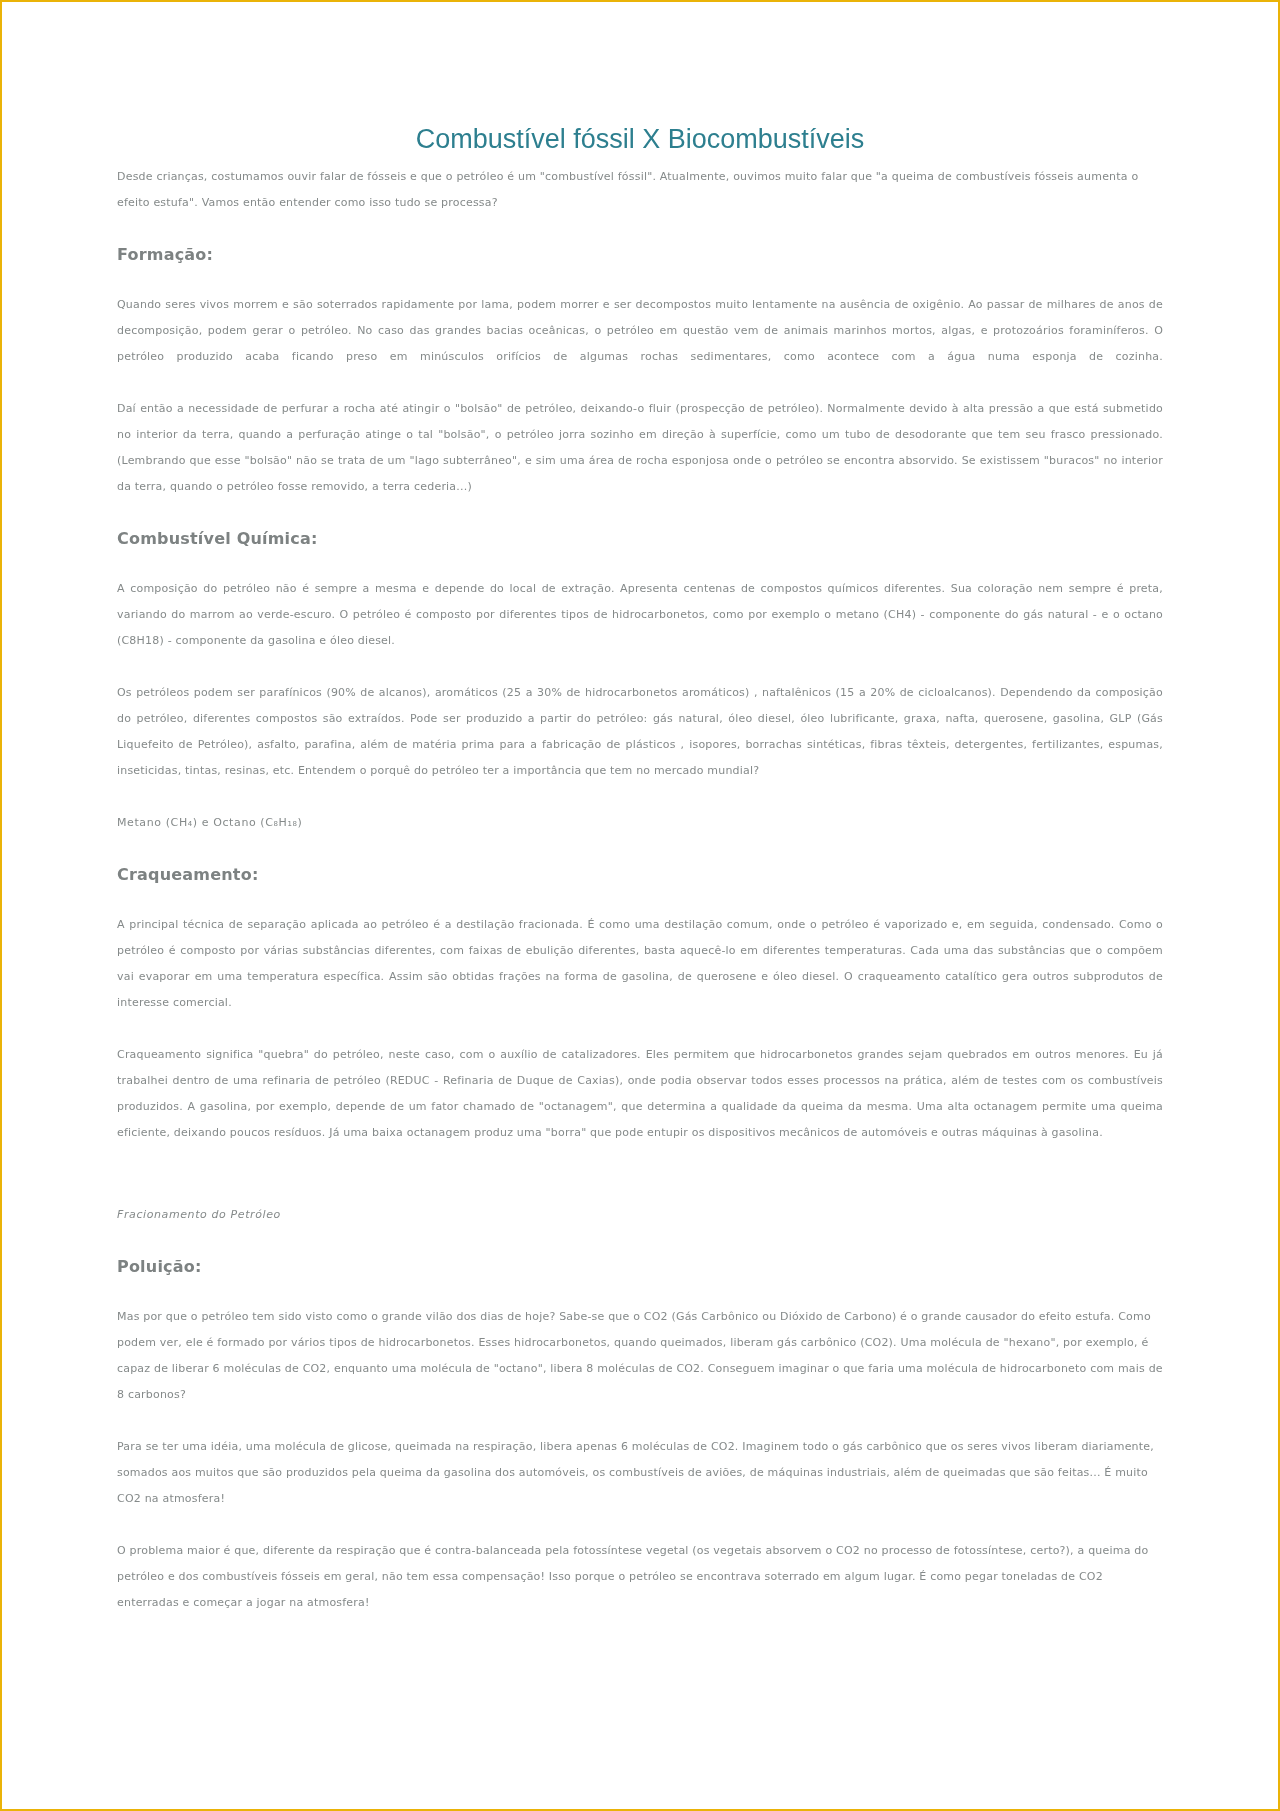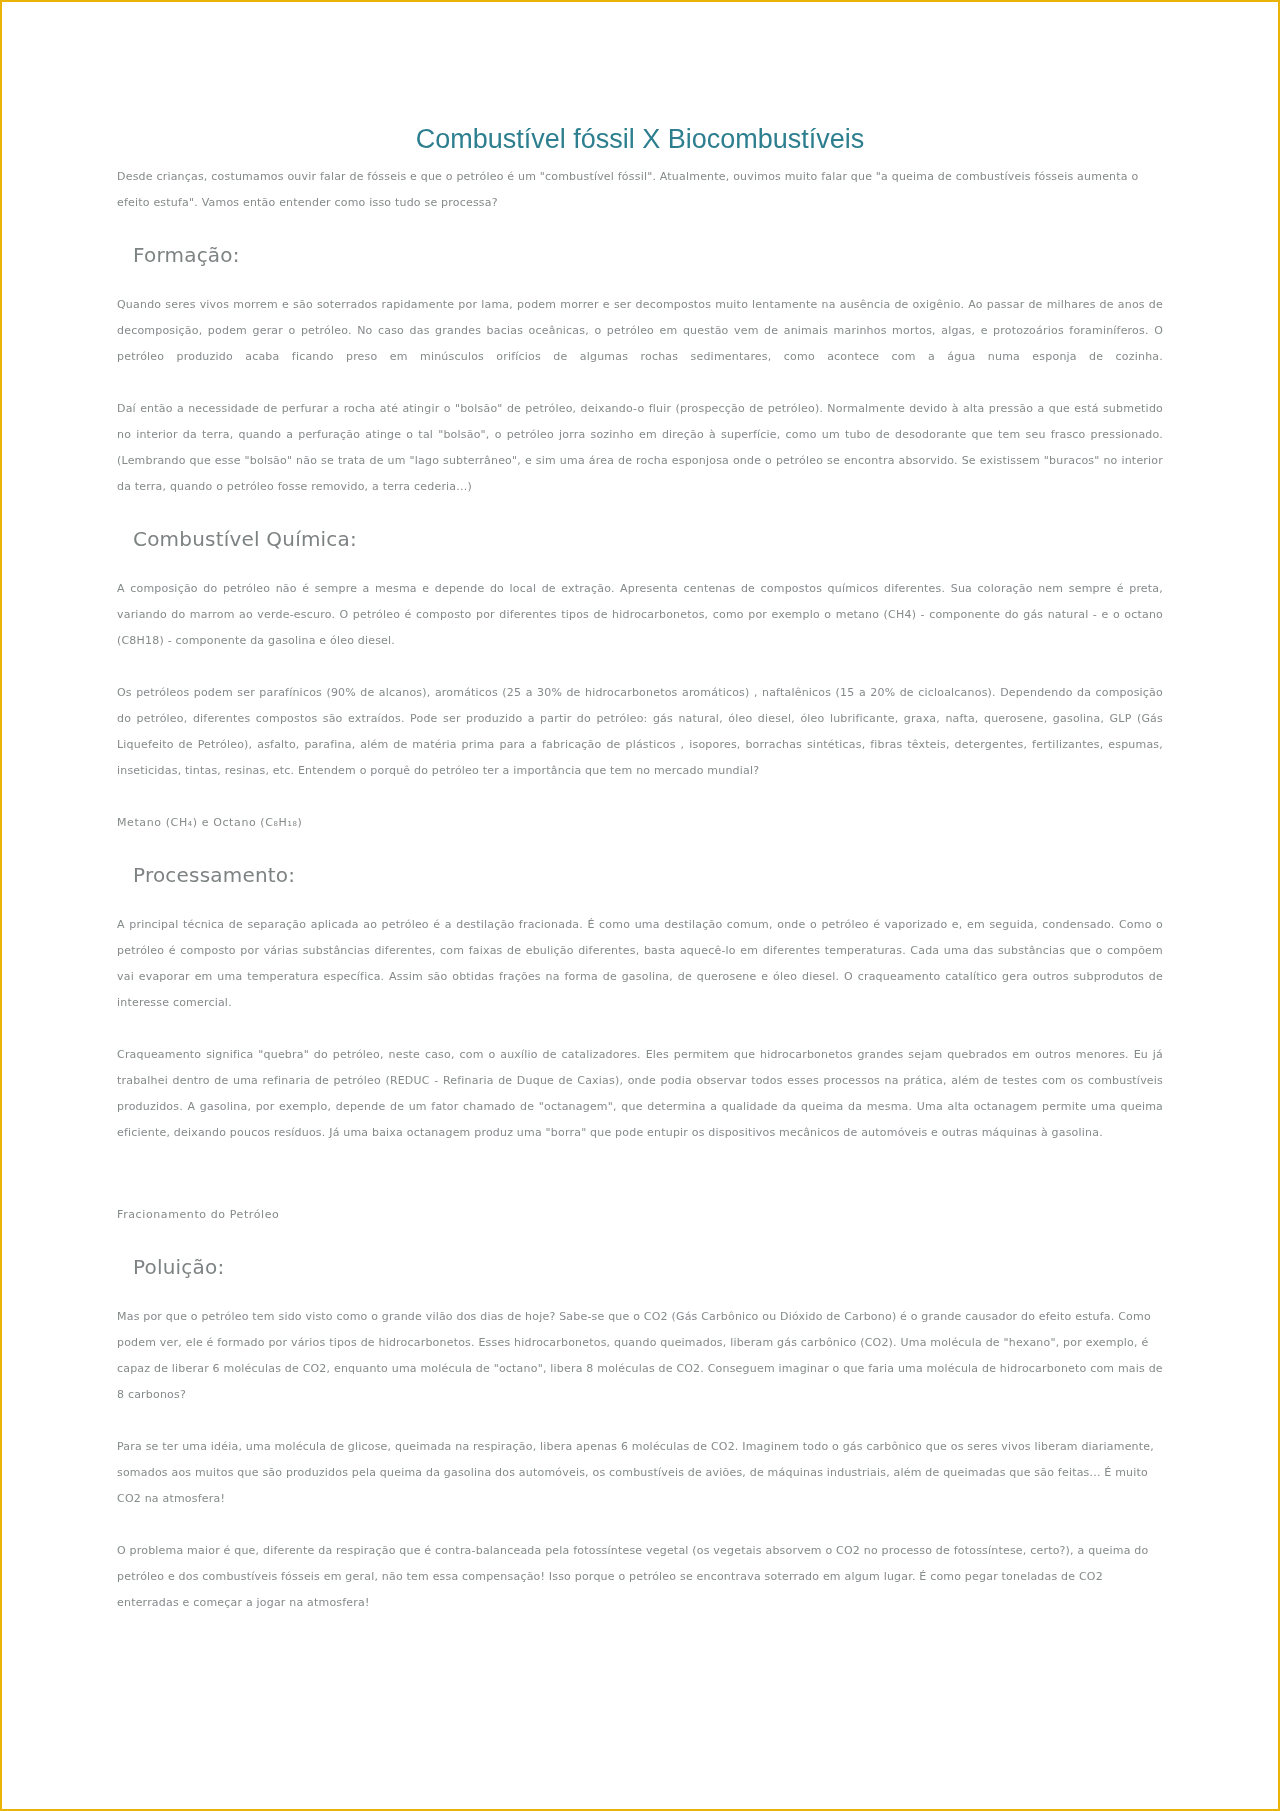--- a/index.html
+++ b/index.html
@@ -37,53 +37,54 @@
     margin: 0 0 26px 0;
   }
   .paragraph.justify {
     text-align: justify;
   }
   .paragraph.justify-last {
     text-align: justify;
     text-align-last: justify;
   }
   .heading {
-    font-weight: normal;
-    font-size: 20px;
-    margin: 20px 0 24px 16px;
+    font-weight: bold;
+    font-size: 16px;
+    margin: 20px 0 24px 0;
     color: var(--heading-color, #7d8282);
   }
   .heading.tight {
     margin-top: 0;
   }
   .caption {
     text-align: left;
     letter-spacing: 0.6px;
     margin: 22px 0 26px 0;
   }
   .caption.spaced {
     margin-top: 56px;
+    font-style: italic;
   }
 </style>
 </head>
 <body>
 
 <div class="page">
   <div class="content">
     <h1 class="doc-title">Combustível fóssil X Biocombustíveis</h1>
     <div id="doc-body">
         <p class="paragraph">Desde crianças, costumamos ouvir falar de fósseis e que o petróleo é um "combustível fóssil". Atualmente, ouvimos muito falar que "a queima de combustíveis fósseis aumenta o efeito estufa". Vamos então entender como isso tudo se processa?</p>
         <h2 class="heading tight">Formação:</h2>
         <p class="paragraph justify justify-last">Quando seres vivos morrem e são soterrados rapidamente por lama, podem morrer e ser decompostos muito lentamente na ausência de oxigênio. Ao passar de milhares de anos de decomposição, podem gerar o petróleo. No caso das grandes bacias oceânicas, o petróleo em questão vem de animais marinhos mortos, algas, e protozoários foraminíferos. O petróleo produzido acaba ficando preso em minúsculos orifícios de algumas rochas sedimentares, como acontece com a água numa esponja de cozinha.</p>
         <p class="paragraph justify">Daí então a necessidade de perfurar a rocha até atingir o "bolsão" de petróleo, deixando-o fluir (prospecção de petróleo). Normalmente devido à alta pressão a que está submetido no interior da terra, quando a perfuração atinge o tal "bolsão", o petróleo jorra sozinho em direção à superfície, como um tubo de desodorante que tem seu frasco pressionado. (Lembrando que esse "bolsão" não se trata de um "lago subterrâneo", e sim uma área de rocha esponjosa onde o petróleo se encontra absorvido. Se existissem "buracos" no interior da terra, quando o petróleo fosse removido, a terra cederia...)</p>
         <h2 class="heading">Combustível Química:</h2>
         <p class="paragraph justify">A composição do petróleo não é sempre a mesma e depende do local de extração. Apresenta centenas de compostos químicos diferentes. Sua coloração nem sempre é preta, variando do marrom ao verde-escuro. O petróleo é composto por diferentes tipos de hidrocarbonetos, como por exemplo o metano (CH4) - componente do gás natural - e o octano (C8H18) - componente da gasolina e óleo diesel.</p>
         <p class="paragraph justify">Os petróleos podem ser parafínicos (90% de alcanos), aromáticos (25 a 30% de hidrocarbonetos aromáticos) , naftalênicos (15 a 20% de cicloalcanos). Dependendo da composição do petróleo, diferentes compostos são extraídos. Pode ser produzido a partir do petróleo: gás natural, óleo diesel, óleo lubrificante, graxa, nafta, querosene, gasolina, GLP (Gás Liquefeito de Petróleo), asfalto, parafina, além de matéria prima para a fabricação de plásticos , isopores, borrachas sintéticas, fibras têxteis, detergentes, fertilizantes, espumas, inseticidas, tintas, resinas, etc. Entendem o porquê do petróleo ter a importância que tem no mercado mundial?</p>
         <p class="caption">Metano (CH₄) e Octano (C₈H₁₈)</p>
-        <h2 class="heading">Processamento:</h2>
+        <h2 class="heading">Craqueamento:</h2>
         <p class="paragraph justify">A principal técnica de separação aplicada ao petróleo é a destilação fracionada. É como uma destilação comum, onde o petróleo é vaporizado e, em seguida, condensado. Como o petróleo é composto por várias substâncias diferentes, com faixas de ebulição diferentes, basta aquecê-lo em diferentes temperaturas. Cada uma das substâncias que o compõem vai evaporar em uma temperatura específica. Assim são obtidas frações na forma de gasolina, de querosene e óleo diesel. O craqueamento catalítico gera outros subprodutos de interesse comercial.</p>
         <p class="paragraph justify">Craqueamento significa "quebra" do petróleo, neste caso, com o auxílio de catalizadores. Eles permitem que hidrocarbonetos grandes sejam quebrados em outros menores. Eu já trabalhei dentro de uma refinaria de petróleo (REDUC - Refinaria de Duque de Caxias), onde podia observar todos esses processos na prática, além de testes com os combustíveis produzidos. A gasolina, por exemplo, depende de um fator chamado de "octanagem", que determina a qualidade da queima da mesma. Uma alta octanagem permite uma queima eficiente, deixando poucos resíduos. Já uma baixa octanagem produz uma "borra" que pode entupir os dispositivos mecânicos de automóveis e outras máquinas à gasolina.</p>
         <p class="caption spaced">Fracionamento do Petróleo</p>
         <h2 class="heading">Poluição:</h2>
         <p class="paragraph">Mas por que o petróleo tem sido visto como o grande vilão dos dias de hoje? Sabe-se que o CO2 (Gás Carbônico ou Dióxido de Carbono) é o grande causador do efeito estufa. Como podem ver, ele é formado por vários tipos de hidrocarbonetos. Esses hidrocarbonetos, quando queimados, liberam gás carbônico (CO2). Uma molécula de "hexano", por exemplo, é capaz de liberar 6 moléculas de CO2, enquanto uma molécula de "octano", libera 8 moléculas de CO2. Conseguem imaginar o que faria uma molécula de hidrocarboneto com mais de 8 carbonos?</p>
         <p class="paragraph">Para se ter uma idéia, uma molécula de glicose, queimada na respiração, libera apenas 6 moléculas de CO2. Imaginem todo o gás carbônico que os seres vivos liberam diariamente, somados aos muitos que são produzidos pela queima da gasolina dos automóveis, os combustíveis de aviões, de máquinas industriais, além de queimadas que são feitas... É muito CO2 na atmosfera!</p>
         <p class="paragraph">O problema maior é que, diferente da respiração que é contra-balanceada pela fotossíntese vegetal (os vegetais absorvem o CO2 no processo de fotossíntese, certo?), a queima do petróleo e dos combustíveis fósseis em geral, não tem essa compensação! Isso porque o petróleo se encontrava soterrado em algum lugar. É como pegar toneladas de CO2 enterradas e começar a jogar na atmosfera!</p>
       </div>
   </div>
 </div>

